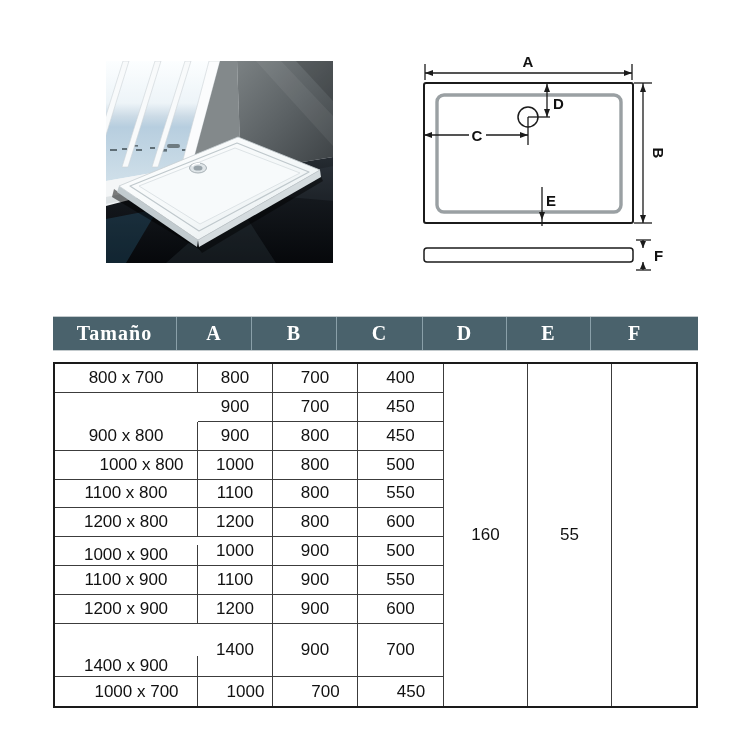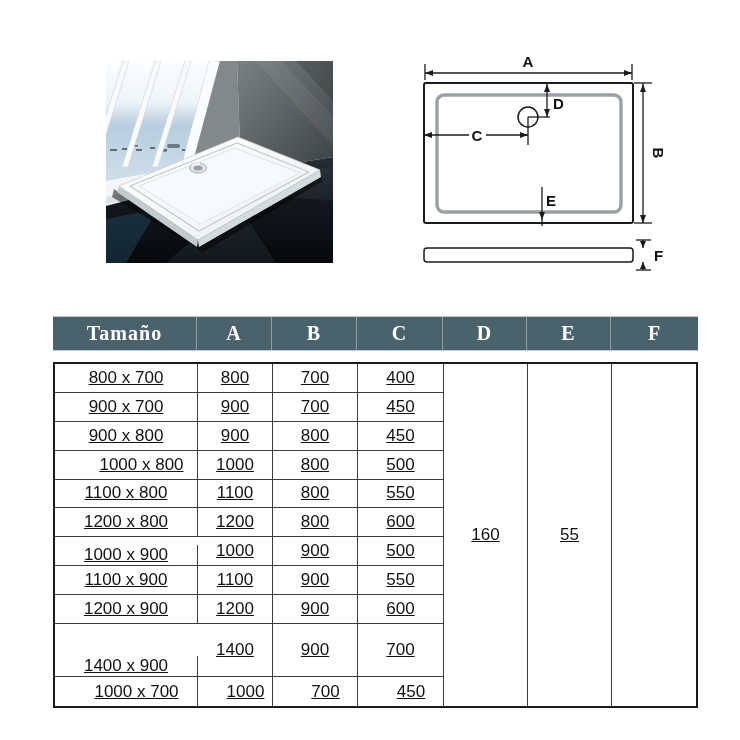--- a/index.html
+++ b/index.html
@@ -18,32 +18,32 @@
     display:flex;box-sizing:border-box;background:#4a626c;
     border-top:1px solid #c3cacd;border-bottom:1px solid #c3cacd;
   }
   .th{
     box-sizing:border-box;display:flex;align-items:center;justify-content:center;
     color:#ffffff;font-family:"Liberation Serif","DejaVu Serif",serif;
     font-size:20px;font-weight:bold;letter-spacing:1px;
     border-right:1px solid #8aa0a9;height:100%;
   }
   .th:last-child{border-right:none;}
-  .w-size{width:144px;text-align:right;} .w-a{width:75px;} .w-b{width:85px;} .w-c{width:86px;}
+  .w-size{width:124px;text-align:right;} .w-a{width:75px;} .w-b{width:85px;} .w-c{width:86px;}
   .w-d{width:84px;} .w-e{width:84px;} .w-f{width:87px;}
   .tbody{
     position:absolute;left:53px;top:362px;width:645px;height:346px;
     box-sizing:border-box;border:2px solid #1a1a1a;background:#ffffff;
     display:grid;
     grid-template-columns:143px 75px 85px 86px 84px 84px 84px;
     grid-template-rows:repeat(11,1fr);
   }
   .td{
     box-sizing:border-box;display:flex;align-items:center;justify-content:center;
-    font-size:17px;color:#111;border-right:1px solid #3c3c3c;border-bottom:1px solid #3c3c3c;text-decoration:underline;
+    font-size:17px;color:#111;border-right:1px solid #3c3c3c;border-bottom:1px solid #3c3c3c;
   }
   .td.last-row{border-bottom:none;padding-left:21px;}
   .td.merged{border-bottom:none;text-align:center;}
   .col-d{grid-column:5;grid-row:1 / span 11;}
   .col-e{grid-column:6;grid-row:1 / span 11;}
   .col-f{grid-column:7;grid-row:1 / span 11;border-right:none;}
 </style>
 </head>
 <body>
 
@@ -191,21 +191,20 @@
     <div class="th w-f">F</div>
   </div>
 
   <div class="tbody">
     <div class="td merged col-d">160</div>
     <div class="td merged col-e">55</div>
   <div class="td" style="grid-area: 1 / 1;">800 x 700</div>
       <div class="td" style="grid-area: 1 / 2;">800</div>
       <div class="td" style="grid-area: 1 / 3;">700</div>
       <div class="td" style="grid-area: 1 / 4;">400</div>
-      <div class="td" style="grid-area: 2 / 1;">900 x 700</div>
       <div class="td" style="grid-area: 2 / 2;">900</div>
       <div class="td" style="grid-area: 2 / 3;">700</div>
       <div class="td" style="grid-area: 2 / 4;">450</div>
       <div class="td" style="grid-area: 3 / 1;">900 x 800</div>
       <div class="td" style="grid-area: 3 / 2;">900</div>
       <div class="td" style="grid-area: 3 / 3;">800</div>
       <div class="td" style="grid-area: 3 / 4;">450</div>
       <div class="td" style="grid-area: 4 / 1; padding-left: 31px;">1000 x 800</div>
       <div class="td" style="grid-area: 4 / 2;">1000</div>
       <div class="td" style="grid-area: 4 / 3;">800</div>

